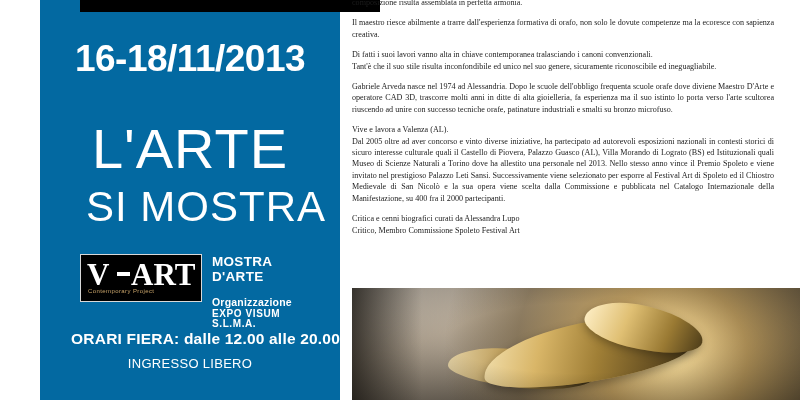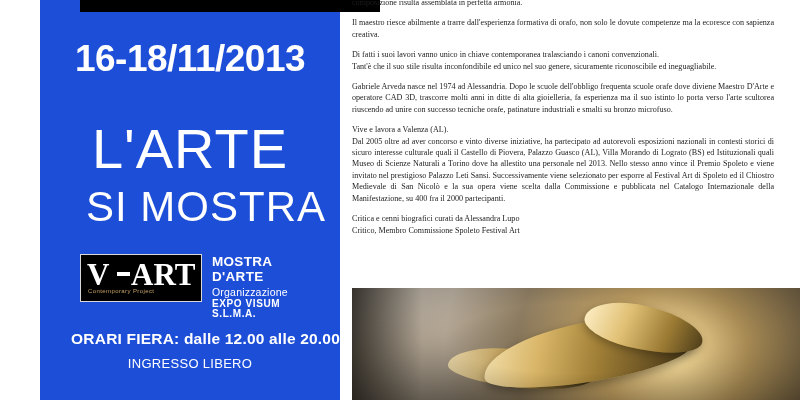--- a/index.html
+++ b/index.html
@@ -20,21 +20,21 @@
     background: #ffffff;
   }
 
   
   .poster {
     position: absolute;
     left: 40px;
     top: 0;
     width: 300px;
     height: 400px;
-    background: #1d4ed8;
+    background: #0369a1;
     color: #ffffff;
     box-sizing: border-box;
     padding: 0;
   }
   .poster-inner {
     position: absolute;
     left: 0;
     top: 0;
     width: 300px;
     height: 400px;
@@ -149,25 +149,25 @@
   }
   .logo-text .l2 {
     font-size: 10px;
     font-weight: 400;
     color: #ffffff;
     letter-spacing: 0.2px;
     line-height: 12px;
   }
   .logo-text .l3 {
     font-size: 10.5px;
-    font-weight: 400;
+    font-weight: 700;
     color: #ffffff;
     letter-spacing: 0.2px;
     line-height: 13px;
-    margin-top: 2px;
+    margin-top: 12px;
   }
   .logo-text .l4 {
     font-size: 10px;
     font-weight: 700;
     color: #ffffff;
     letter-spacing: 0.6px;
     line-height: 10px;
   }
 
   .poster-hours {
@@ -334,21 +334,21 @@
       </div>
 
       <div class="poster-hours">ORARI FIERA: dalle 12.00 alle 20.00</div>
       <div class="poster-free">INGRESSO LIBERO</div>
     </div>
   </div>
 
   <div class="article">
     <p class="clip-top">composizione risulta assemblata in perfetta armonia.</p>
     <p>Il maestro riesce abilmente a trarre dall'esperienza formativa di orafo, non solo le dovute competenze ma la ecoresce con sapienza creativa.</p>
-    <p class="tight">Di fatti i suoi lavori vanno unico in chiave contemporanea tralasciando i canoni convenzionali.</p>
+    <p class="tight">Di fatti i suoi lavori vanno alta in chiave contemporanea tralasciando i canoni convenzionali.</p>
     <p>Tant'è che il suo stile risulta inconfondibile ed unico nel suo genere, sicuramente riconoscibile ed ineguagliabile.</p>
     <p>Gabriele Arveda nasce nel 1974 ad Alessandria. Dopo le scuole dell'obbligo frequenta scuole orafe dove diviene Maestro D'Arte e operatore CAD 3D, trascorre molti anni in ditte di alta gioielleria, fa esperienza ma il suo istinto lo porta verso l'arte scultorea riuscendo ad unire con successo tecniche orafe, patinature industriali e smalti su bronzo microfuso.</p>
     <p class="tight">Vive e lavora a Valenza (AL).</p>
     <p>Dal 2005 oltre ad aver concorso e vinto diverse iniziative, ha partecipato ad autorevoli esposizioni nazionali in contesti storici di sicuro interesse culturale quali il Castello di Piovera, Palazzo Guasco (AL), Villa Morando di Lograto (BS) ed Istituzionali quali Museo di Scienze Naturali a Torino dove ha allestito una personale nel 2013. Nello stesso anno vince il Premio Spoleto e viene invitato nel prestigioso Palazzo Leti Sansi. Successivamente viene selezionato per esporre al Festival Art di Spoleto ed il Chiostro Medievale di San Nicolò e la sua opera viene scelta dalla Commissione e pubblicata nel Catalogo Internazionale della Manifestazione, su 400 fra il 2000 partecipanti.</p>
     <p class="tight">Critica e cenni biografici curati da Alessandra Lupo</p>
     <p>Critico, Membro Commissione Spoleto Festival Art</p>
   </div>
 
   <div class="photo">
     <div class="bg"></div>

